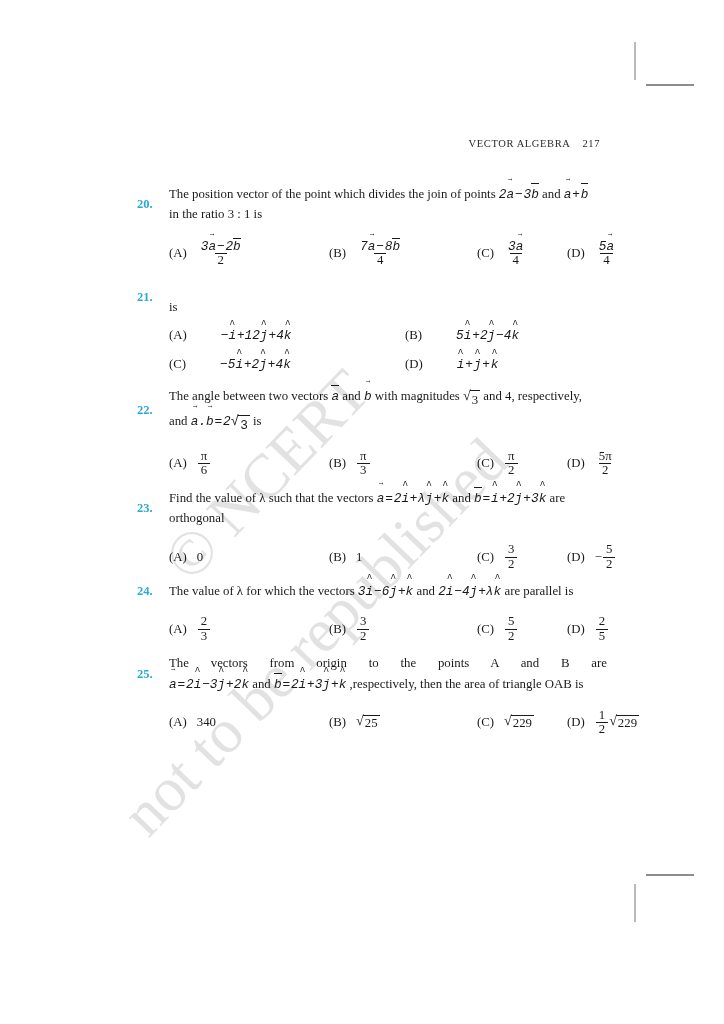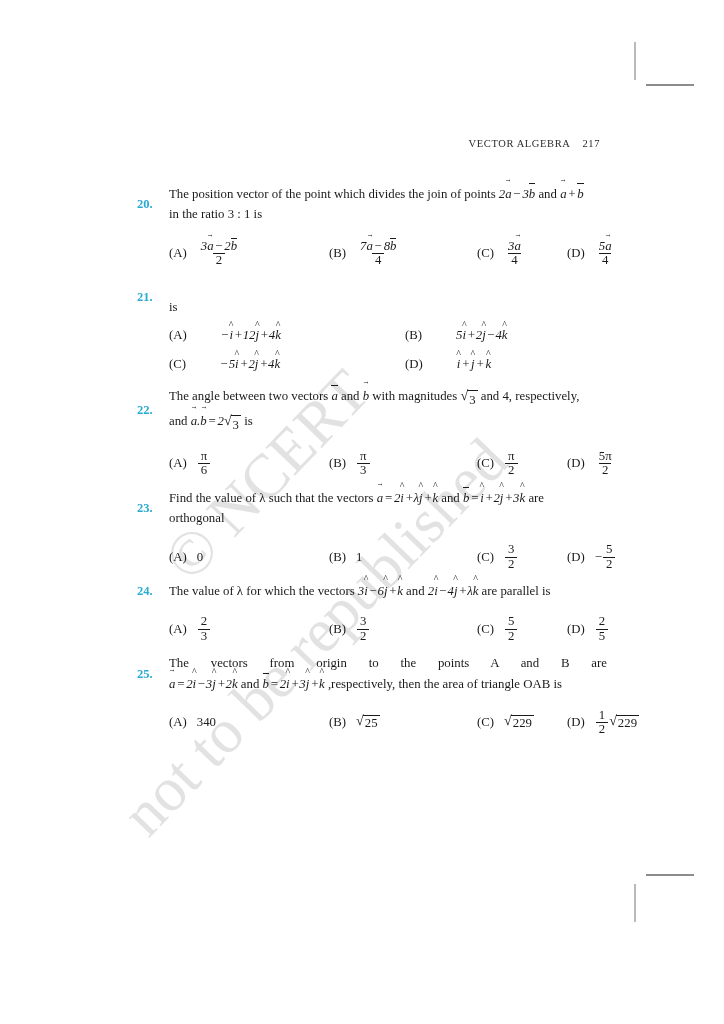--- a/index.html
+++ b/index.html
@@ -131,21 +131,21 @@
   }
   .opts-grid .grow {
     display: flex;
     align-items: center;
     margin-bottom: 14px;
   }
   .opts-grid .gcell { flex: 0 0 236px; display: flex; align-items: center; }
   .opts-grid .gcell .opt-val { margin-left: 34px; }
 
   
-  .math { font-family: Liberation Serif, serif; font-style: italic; white-space: nowrap; }
+  .math { font-family: Liberation Mono, monospace; font-style: italic; white-space: nowrap; }
   .up { font-style: normal; }
 
   .frac {
     display: inline-flex;
     flex-direction: column;
     align-items: center;
     vertical-align: middle;
     margin: 0 1px;
     line-height: 1.08;
     font-size: 12.8px;

